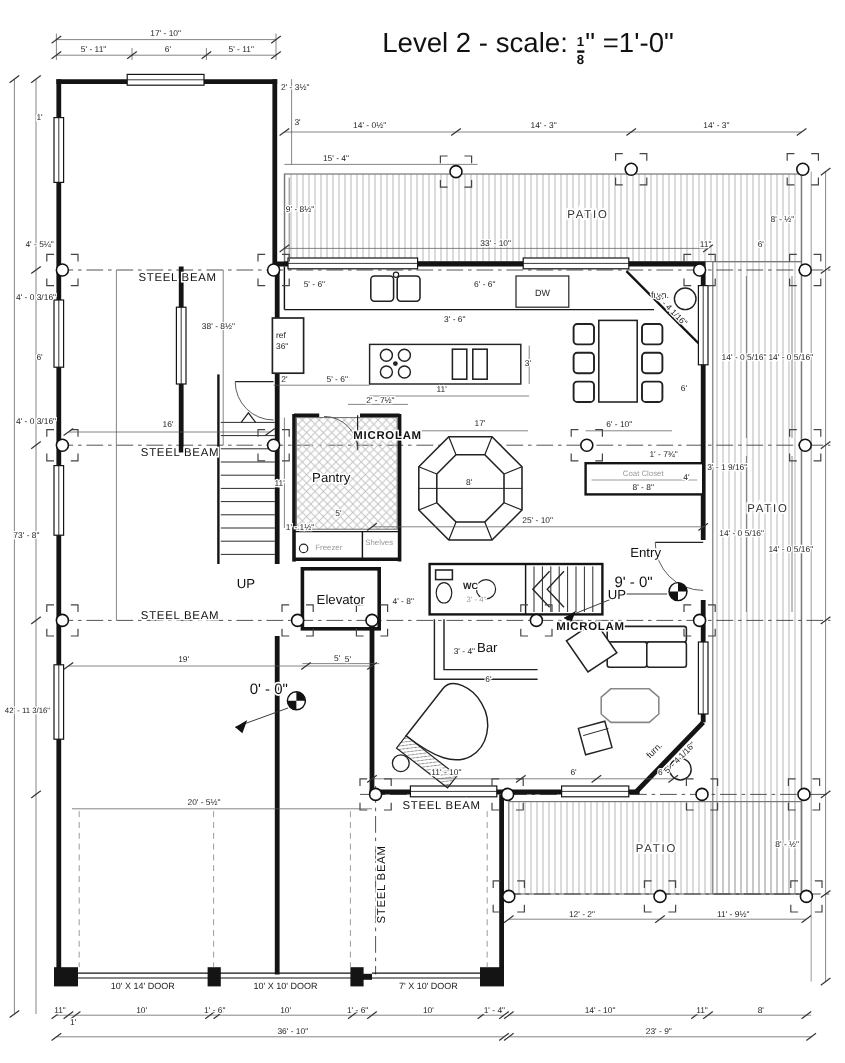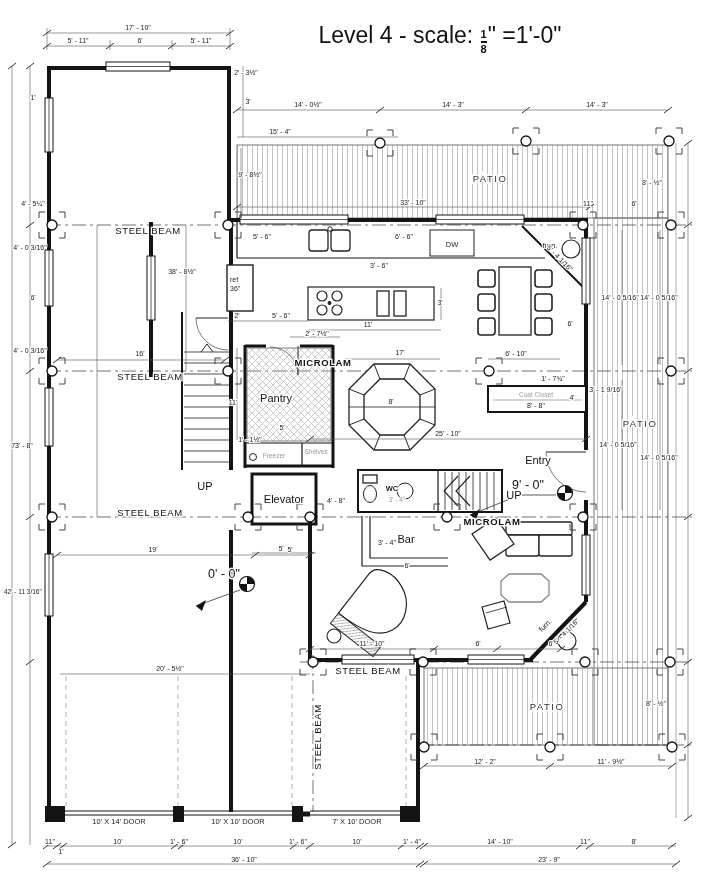--- a/index.html
+++ b/index.html
@@ -23,21 +23,21 @@
   .dl{stroke:#555;stroke-width:.6;fill:none}
   .gd{stroke:#999;stroke-width:.8;stroke-dasharray:5 4;fill:none}
   .win{fill:#fff;stroke:#141414;stroke-width:1}
   .winl{stroke:#141414;stroke-width:.7}
   .furn{fill:#fff;stroke:#222;stroke-width:1.3}
 </style>
 </head>
 <body>
 
 <div id="page">
-  <div id="title"><span>Level 4 - scale:</span>
+  <div id="title"><span>Level 2 - scale:</span>
     <span class="frac">
         <span>1</span>
         <span class="bar"></span>
         <span>8</span>
       </span><span>" =1'-0"</span>
   </div>
 
   <svg width="704" height="886" viewBox="0 0 704 886">
     <defs>
       <pattern id="deck" width="5" height="10" patternUnits="userSpaceOnUse">

